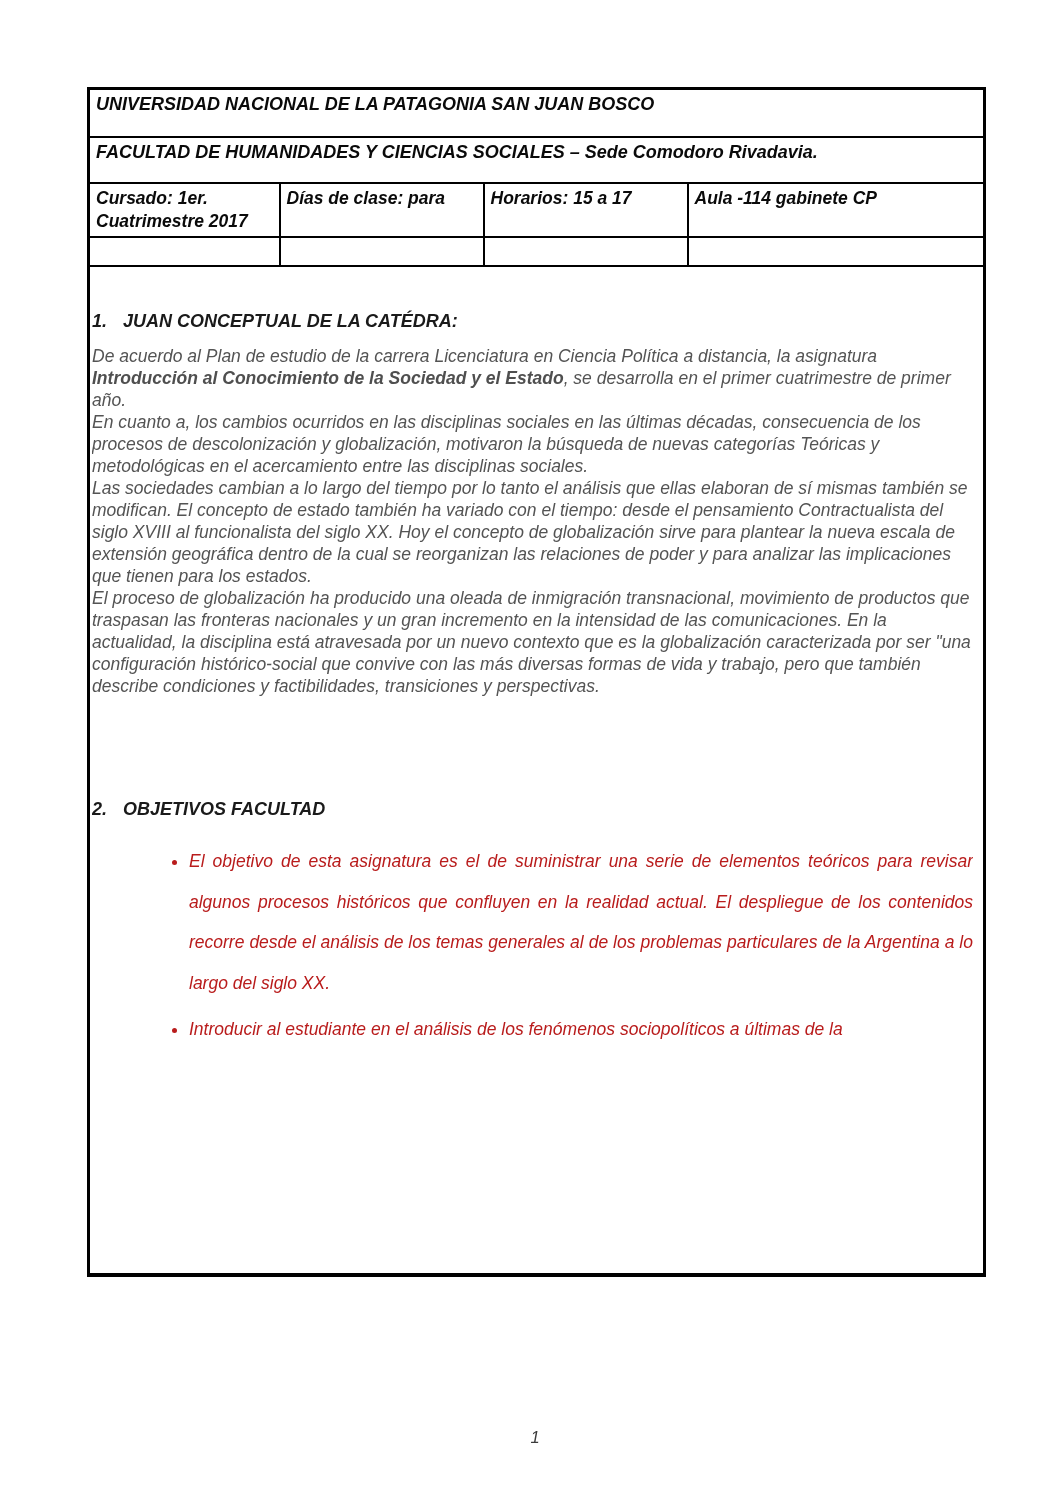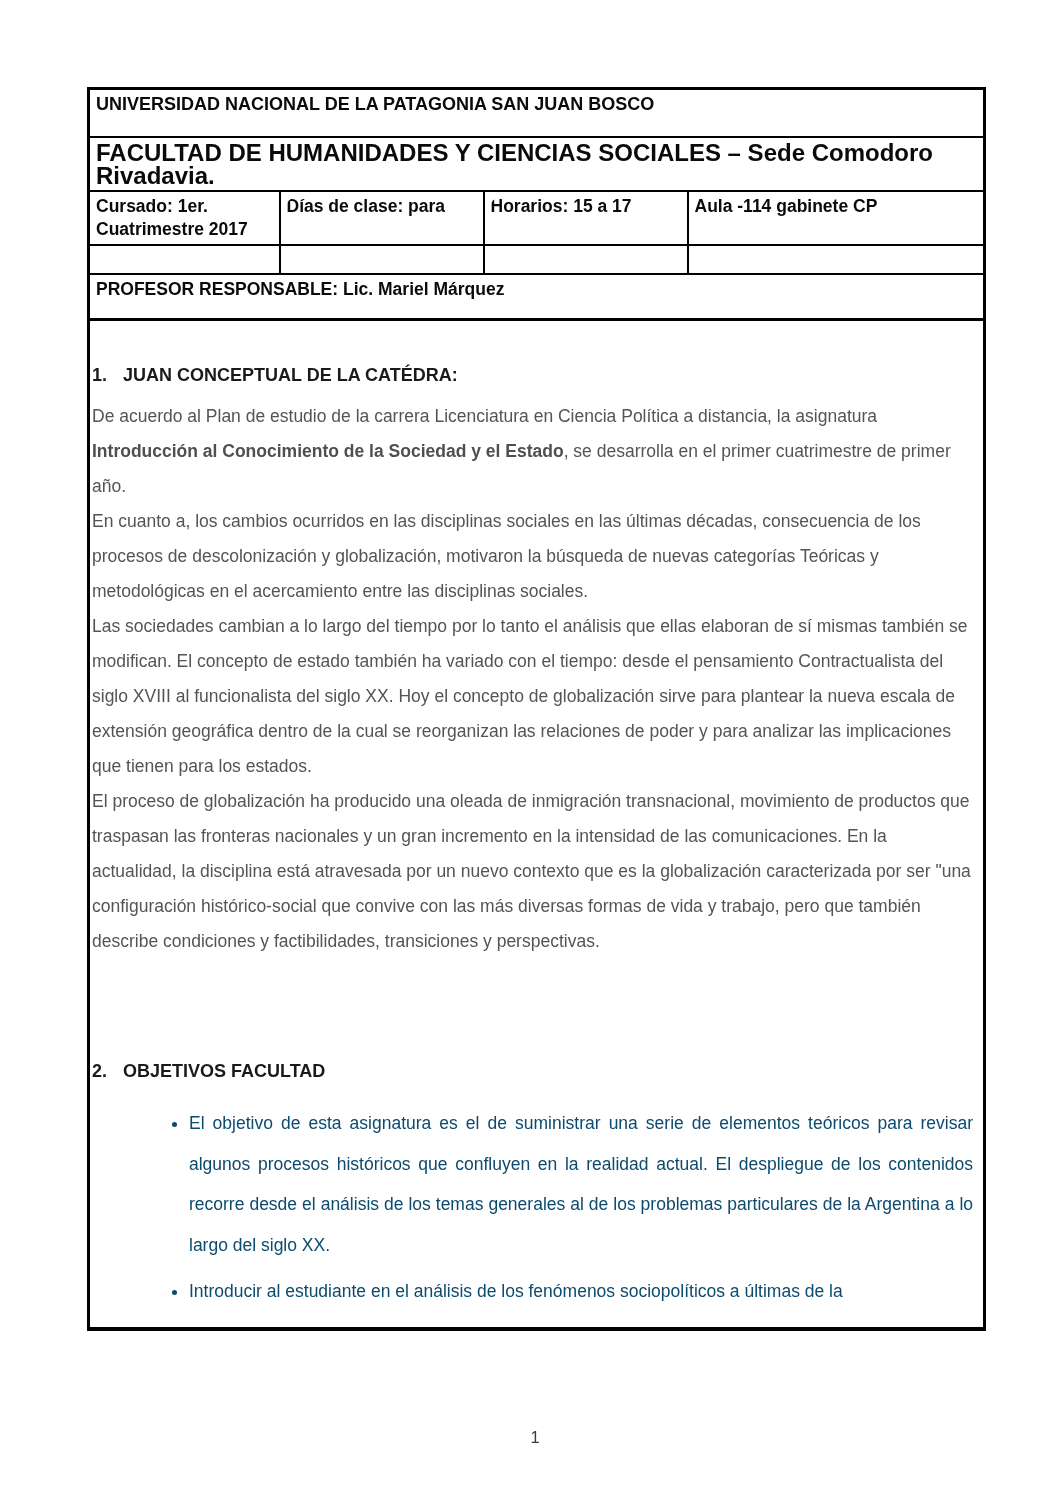--- a/index.html
+++ b/index.html
@@ -7,20 +7,21 @@
     padding: 0;
     background: #ffffff;
   }
   .page {
     position: relative;
     width: 1050px;
     height: 1497px;
     background: #ffffff;
     font-family: "Liberation Sans", sans-serif;
     overflow: hidden;
+    font-style: italic;
   }
   table.doc {
     position: absolute;
     left: 87px;
     top: 87px;
     width: 896px;
     border-collapse: collapse;
     table-layout: fixed;
     border: 3px solid #000000;
   }
@@ -28,21 +29,21 @@
     border: 2px solid #000000;
     vertical-align: top;
     padding: 3px 8px 3px 6px;
     font-weight: bold;
     font-size: 17.5px;
     line-height: 23px;
     color: #0a0a0a;
     overflow: hidden;
   }
   tr.r1 td { height: 40px; font-size: 18px; }
-  tr.r2 td { height: 38px; font-size: 24px; }
+  tr.r2 td { height: 38px; font-size: 18px; }
   tr.r3 td { height: 66px; line-height: 24px; }
   tr.r4 td { height: 38px; border-radius: 27px; }
   tr.r5 td { height: 21px; }
   tr.r6 td { height: 37px; border-bottom: 3px solid #000000; }
   .programa-value { color: #5a5a5a; }
   tr.body-row td {
     border-bottom: 4px solid #000000;
     height: 1006px;
     padding: 0 10px 0 2px;
     font-weight: normal;
@@ -60,38 +61,38 @@
   }
   .sec-heading .sec-num {
     flex: 0 0 31px;
   }
   .h1 { margin-top: 42px; }
   .h2 { margin-top: 100px; }
   .para-block { margin-top: 12px; }
   .para {
     margin: 0;
     font-size: 17.5px;
-    line-height: 35px;
+    line-height: 22px;
     color: #545454;
   }
   .para .inline-bold {
     font-weight: bold;
     color: #4f4f4f;
   }
   ul.bullets {
     margin: 0;
     padding: 0 0 0 97px;
   }
   ul.bullets.first { margin-top: 20px; }
   ul.bullets.second { margin-top: 6px; }
   ul.bullets li {
     list-style: disc outside;
     font-size: 17.5px;
     line-height: 40.5px;
-    color: #0c4a6e;
+    color: #b91c1c;
   }
   ul.bullets li.justified { text-align: justify; }
   .page-number {
     position: absolute;
     left: 87px;
     top: 1428px;
     width: 896px;
     text-align: center;
     font-size: 16.5px;
     color: #3a3a3a;
@@ -125,26 +126,20 @@
       <td>Días de clase: para</td>
       <td>Horarios: 15 a 17</td>
       <td>Aula -114 gabinete CP</td>
     </tr>
     <tr class="r5">
       <td></td>
       <td></td>
       <td></td>
       <td></td>
     </tr>
-    <tr class="r6">
-      <td colspan="4">
-        <span>PROFESOR RESPONSABLE:</span>
-        <span>Lic. Mariel Márquez</span>
-      </td>
-    </tr>
     <tr class="body-row">
       <td colspan="4">
         <div class="body-inner">
 
           <div class="sec-heading h1">
             <span class="sec-num">1.</span>
             <span>JUAN CONCEPTUAL DE LA CATÉDRA:</span>
           </div>
 
           <div class="para-block">

